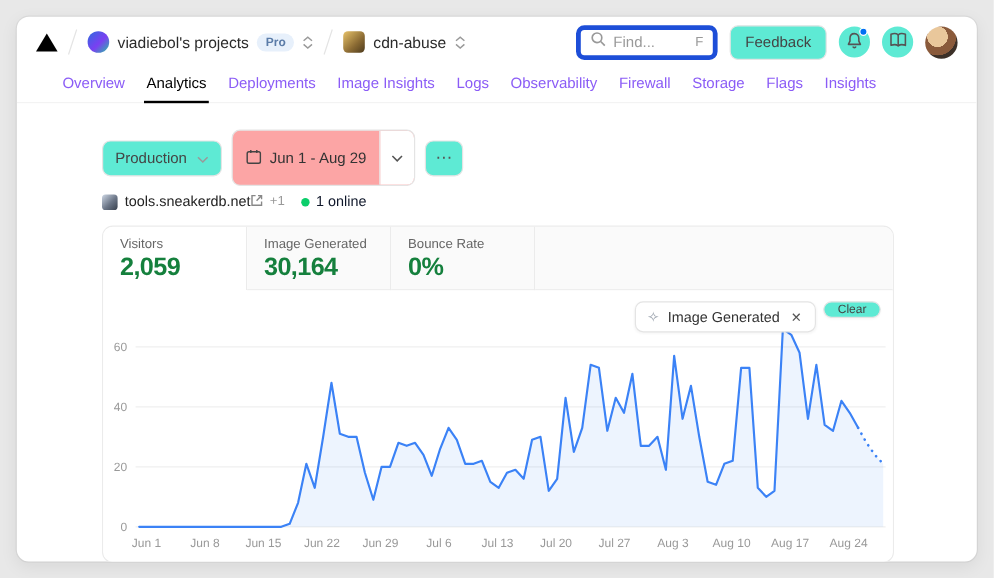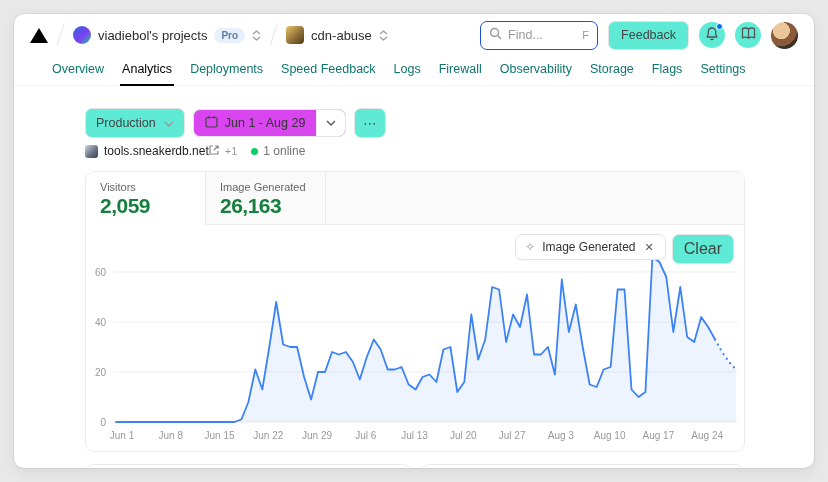--- a/index.html
+++ b/index.html
@@ -16,83 +16,83 @@
   .crumb-slash { width:1px; height:22px; background:#e4e4e4; transform:rotate(18deg); margin:0 12px; }
   .switcher { display:flex; align-items:center; gap:7px; cursor:pointer; font-size:13px; font-weight:500; color:#2b2b2b; }
   .team-avatar { width:18px; height:18px; border-radius:50%;
                  background:linear-gradient(135deg,#2d6cdf 0%,#7b3ff2 55%,#27c0a3 100%); }
   .proj-avatar { width:18px; height:18px; border-radius:4px;
                  background:linear-gradient(135deg,#e8c36a 0%,#8a6a33 60%,#4c3a1c 100%); }
   .pro-badge { background:#e7f0fb; color:#5b7ca8; font-size:10px; font-weight:600;
                padding:2px 7px; border-radius:9px; }
   .chev-ud { display:flex; flex-direction:column; gap:1px; color:#999; }
   .hdr-right { margin-left:auto; display:flex; align-items:center; gap:10px; }
-  .searchbox { display:flex; align-items:center; gap:6px; width:118px; height:29px; border:1px solid #1d4ed8;
+  .searchbox { display:flex; align-items:center; gap:6px; width:118px; height:29px; border:4px solid #1d4ed8;
                border-radius:7px; padding:0 8px; background:#fff; }
   .searchbox input { border:none; outline:none; width:58px; font-size:12.5px; color:#333;
                      font-family:"Liberation Sans",sans-serif; background:transparent; }
   .searchbox input::placeholder { color:#9a9a9a; }
   .kbd-hint { margin-left:auto; font-size:11px; color:#999; }
   .btn { display:flex; align-items:center; justify-content:center; border:1px solid #e4e4e4; background:#5eead4;
          border-radius:7px; font-size:12.5px; color:#444; cursor:pointer; font-family:inherit; }
   .feedback-btn { height:29px; padding:0 12px; font-weight:500; }
   .icon-btn { border:none; position:relative; width:26px; height:26px; border-radius:50%; }
   .notif-dot { position:absolute; top:1px; right:2px; width:7px; height:7px; border-radius:50%;
                background:#0070f3; border:1.5px solid #fff; }
   .user-avatar { width:27px; height:27px; border-radius:50%; cursor:pointer;
                  background:radial-gradient(circle at 38% 32%,#e9c79b 0 34%,#8a5a3b 35% 62%,#3c3028 63% 100%); }
 
   
   .nav-tabs { display:flex; gap:2px; padding:0 22px 0 30px; border-bottom:1px solid #f3f3f3; }
-  .nav-tab { background:none; border:none; font-family:inherit; font-size:12.5px; color:#0f766e; padding:6px 8px 9px;
+  .nav-tab { background:none; border:none; font-family:inherit; font-size:12.5px; color:#8b5cf6; padding:6px 8px 9px;
              cursor:pointer; position:relative; white-space:nowrap; }
   .nav-tab.active { color:#000; font-weight:500; }
   .nav-tab.active::after { content:""; position:absolute; left:6px; right:6px; bottom:-1px; height:2px; background:#000; }
 
   
   .content { padding:20px 70px 0 71px; }
   .title-row { display:flex; align-items:flex-start; justify-content:space-between; }
   .page-title { font-size:20px; font-weight:600; color:#000; letter-spacing:-.3px; }
   .title-controls { display:flex; align-items:center; gap:8px; margin-top:2px; }
   .env-select { height:30px; padding:0 10px; gap:8px; color:#444; }
   .chev-down { color:#999; }
-  .date-picker { display:flex; align-items:stretch; height:28px; border:1px solid #e4e4e4; border-radius:7px;
-                 background:#d946ef; overflow:hidden; }
+  .date-picker { display:flex; align-items:stretch; height:47px; border:1px solid #e4e4e4; border-radius:7px;
+                 background:#fca5a5; overflow:hidden; }
   .date-main { display:flex; align-items:center; gap:7px; padding:0 11px; font-size:12.5px; color:#333;
                cursor:pointer; }
   .date-sep { width:1px; background:#e9e9e9; }
   .date-chev { display:flex; align-items:center; justify-content:center; width:28px; cursor:pointer; background:#fff; border:none; }
   .more-btn { width:32px; height:30px; font-size:14px; color:#555; letter-spacing:1px; }
 
   .domain-row { display:flex; align-items:center; gap:6px; margin-top:6px; font-size:12px; }
   .favicon { width:13px; height:13px; border-radius:3px;
              background:linear-gradient(135deg,#cfd8e6 0%,#6b7687 55%,#39414e 100%); }
   .domain-link { color:#222; font-weight:500; cursor:pointer; display:flex; align-items:center; gap:0; }
   .domain-more { color:#999; font-size:11px; }
-  .online-wrap { display:flex; align-items:center; gap:5px; margin-left:8px; color:#737373; }
+  .online-wrap { display:flex; align-items:center; gap:5px; margin-left:8px; color:#0f172a; }
   .online-dot { width:7px; height:7px; border-radius:50%; background:#0cce6b; }
 
   
   .analytics-card { margin-top:13px; width:660px; height:281px; border:1px solid #ebebeb; border-radius:9px;
                     overflow:hidden; background:#fff; }
   .stats-row { display:flex; height:53px; }
   .stat-tab { width:120px; padding:9px 14px 0; background:#fafafa; border-right:1px solid #ebebeb;
               border-bottom:1px solid #ebebeb; cursor:pointer; }
   .stat-tab.active { background:#fff; border-bottom-color:#fff; }
   .stat-label { font-size:11px; color:#666; }
   .stat-value { font-size:21px; font-weight:600; color:#15803d; letter-spacing:-.5px; margin-top:1px; }
   .stats-filler { flex:1; background:#fafafa; border-bottom:1px solid #ebebeb; }
   .chart-wrap { position:relative; height:227px; background:#fff; }
   .chip-row { position:absolute; top:9px; right:10px; display:flex; gap:6px; z-index:2; }
   .filter-chip { display:flex; align-items:center; gap:7px; height:26px; padding:0 9px; background:#fff;
                  border:1px solid #e4e4e4; border-radius:7px; font-size:12px; color:#333;
                  box-shadow:0 1px 2px rgba(0,0,0,.04); cursor:pointer; }
   .chip-icon { color:#9aa2ad; font-size:12px; }
   .chip-close { color:#555; font-size:11px; cursor:pointer; padding:2px; }
-  .clear-btn { height:30px; padding:0 11px; font-size:16px; box-shadow:0 1px 2px rgba(0,0,0,.04); }
+  .clear-btn { height:14px; padding:0 11px; font-size:10px; box-shadow:0 1px 2px rgba(0,0,0,.04); }
   svg text { font-family:"Liberation Sans","DejaVu Sans",sans-serif; }
 
   
   .bottom-panels { display:flex; gap:8px; margin-top:12px; }
   .panel { background:#fff; border:1px solid #ebebeb; border-radius:9px 9px 0 0; height:60px; overflow:hidden; }
   .panel-1 { width:327px; } .panel-2 { width:325px; }
   .panel-head { display:flex; align-items:center; gap:4px; padding:7px 12px 7px 10px; }
 </style>
 </head>
 <body>
@@ -159,27 +159,27 @@
           </span>
         </button>
         <div class="user-avatar"></div>
       </div>
     </div>
 
     <nav class="nav-tabs">
         <button class="nav-tab">Overview</button>
         <button class="nav-tab active">Analytics</button>
         <button class="nav-tab">Deployments</button>
-        <button class="nav-tab">Speed Feedback</button>
+        <button class="nav-tab">Image Insights</button>
         <button class="nav-tab">Logs</button>
+        <button class="nav-tab">Observability</button>
         <button class="nav-tab">Firewall</button>
-        <button class="nav-tab">Observability</button>
         <button class="nav-tab">Storage</button>
         <button class="nav-tab">Flags</button>
-        <button class="nav-tab">Settings</button>
+        <button class="nav-tab">Insights</button>
       </nav>
 
     <div class="content">
       <div class="title-row">
         <div class="title-controls">
           <button class="btn env-select">
             <span>Production</span>
             <span class="chev-down">
               <svg width="10" height="6" viewBox="0 0 10 6">
                   <polyline points="1,1 5,5 9,1" fill="none" stroke="#999" stroke-width="1.3"></polyline>
@@ -227,21 +227,25 @@
       </div>
 
       <div class="analytics-card">
         <div class="stats-row">
             <div class="stat-tab active">
               <div class="stat-label">Visitors</div>
               <div class="stat-value">2,059</div>
             </div>
             <div class="stat-tab">
               <div class="stat-label">Image Generated</div>
-              <div class="stat-value">26,163</div>
+              <div class="stat-value">30,164</div>
+            </div>
+            <div class="stat-tab">
+              <div class="stat-label">Bounce Rate</div>
+              <div class="stat-value">0%</div>
             </div>
             <div class="stats-filler"></div>
           </div>
         <div class="chart-wrap">
           <div class="chip-row">
             <div class="filter-chip">
               <span class="chip-icon">✧</span>
               <span>Image Generated</span>
               <span class="chip-close">✕</span>
             </div>

